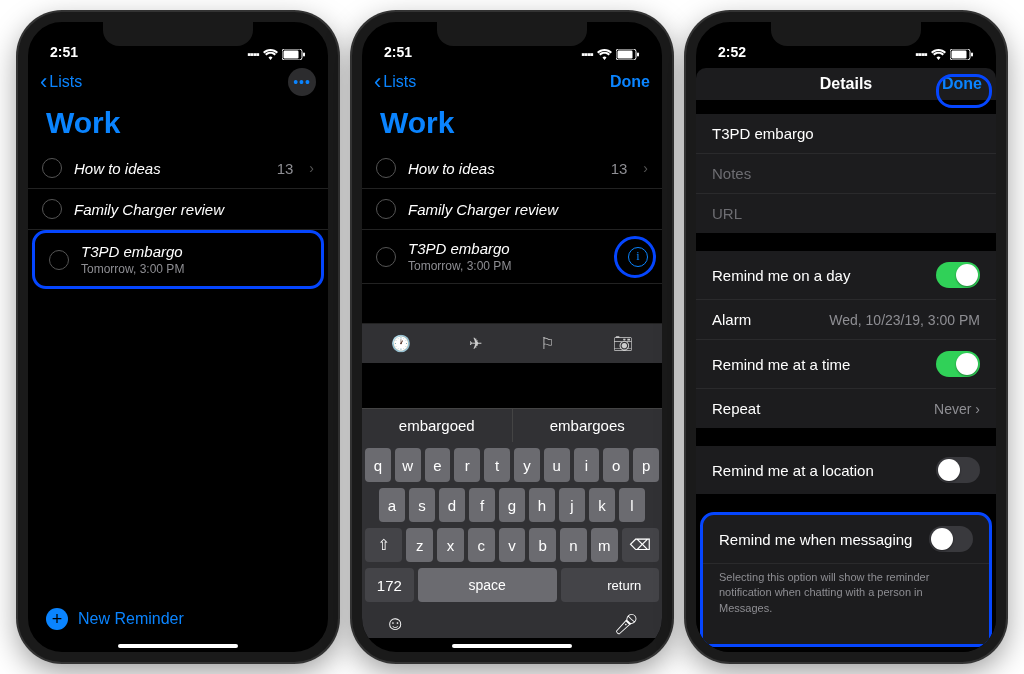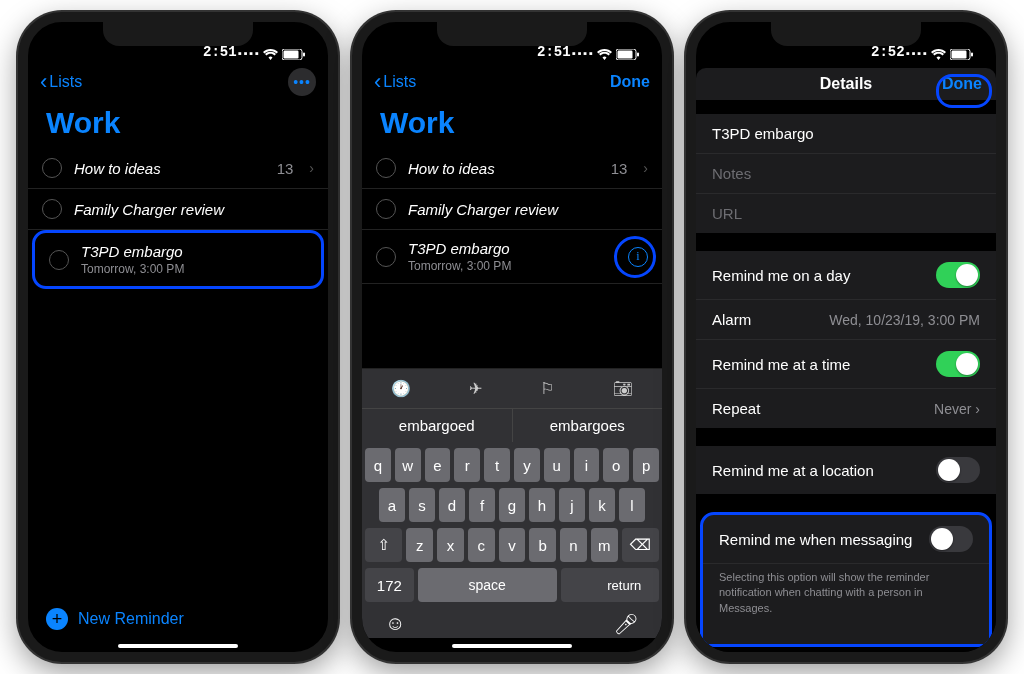--- a/index.html
+++ b/index.html
@@ -31,26 +31,25 @@
     transform: translateX(-50%);
     width: 150px;
     height: 24px;
     background: #1a1a1a;
     border-radius: 0 0 16px 16px;
     z-index: 5;
   }
   .status-bar {
     height: 40px;
     display: flex;
-    justify-content: flex-end;
+    justify-content: space-between;
     align-items: flex-end;
     padding: 0 22px 2px;
     font-size: 14px;
     font-weight: 600;
-    font-family: Liberation Mono, monospace;
   }
   .status-right { display: flex; gap: 4px; align-items: center; }
   .signal { letter-spacing: -1px; font-size: 11px; }
   .wifi, .battery { display: inline-block; }
   .wifi svg, .battery svg { display:block; }
 
   .nav-bar {
     height: 40px;
     display: flex;
     align-items: center;
@@ -147,21 +146,21 @@
   .kbd-acc {
     background: #313134;
     display:flex; justify-content:space-around;
     padding: 10px 0;
     border-top: 1px solid #222;
   }
   .kbd-acc span { color: #ccc; font-size: 16px; cursor:pointer; }
   .kbd-acc .active { color:#0a84ff; }
   .suggest {
     background:#313134;
-    display:flex; border-top:1px solid #444;
+    display:flex; border-top:1px solid #444;margin-top:45px;
   }
   .suggest div {
     flex:1; text-align:center; padding:8px 0;
     color:#fff; font-size:15px;
     border-right:1px solid #444;
     cursor:pointer;
   }
   .suggest div:last-child { border-right:none; }
   .keyboard {
     background:#313134;

